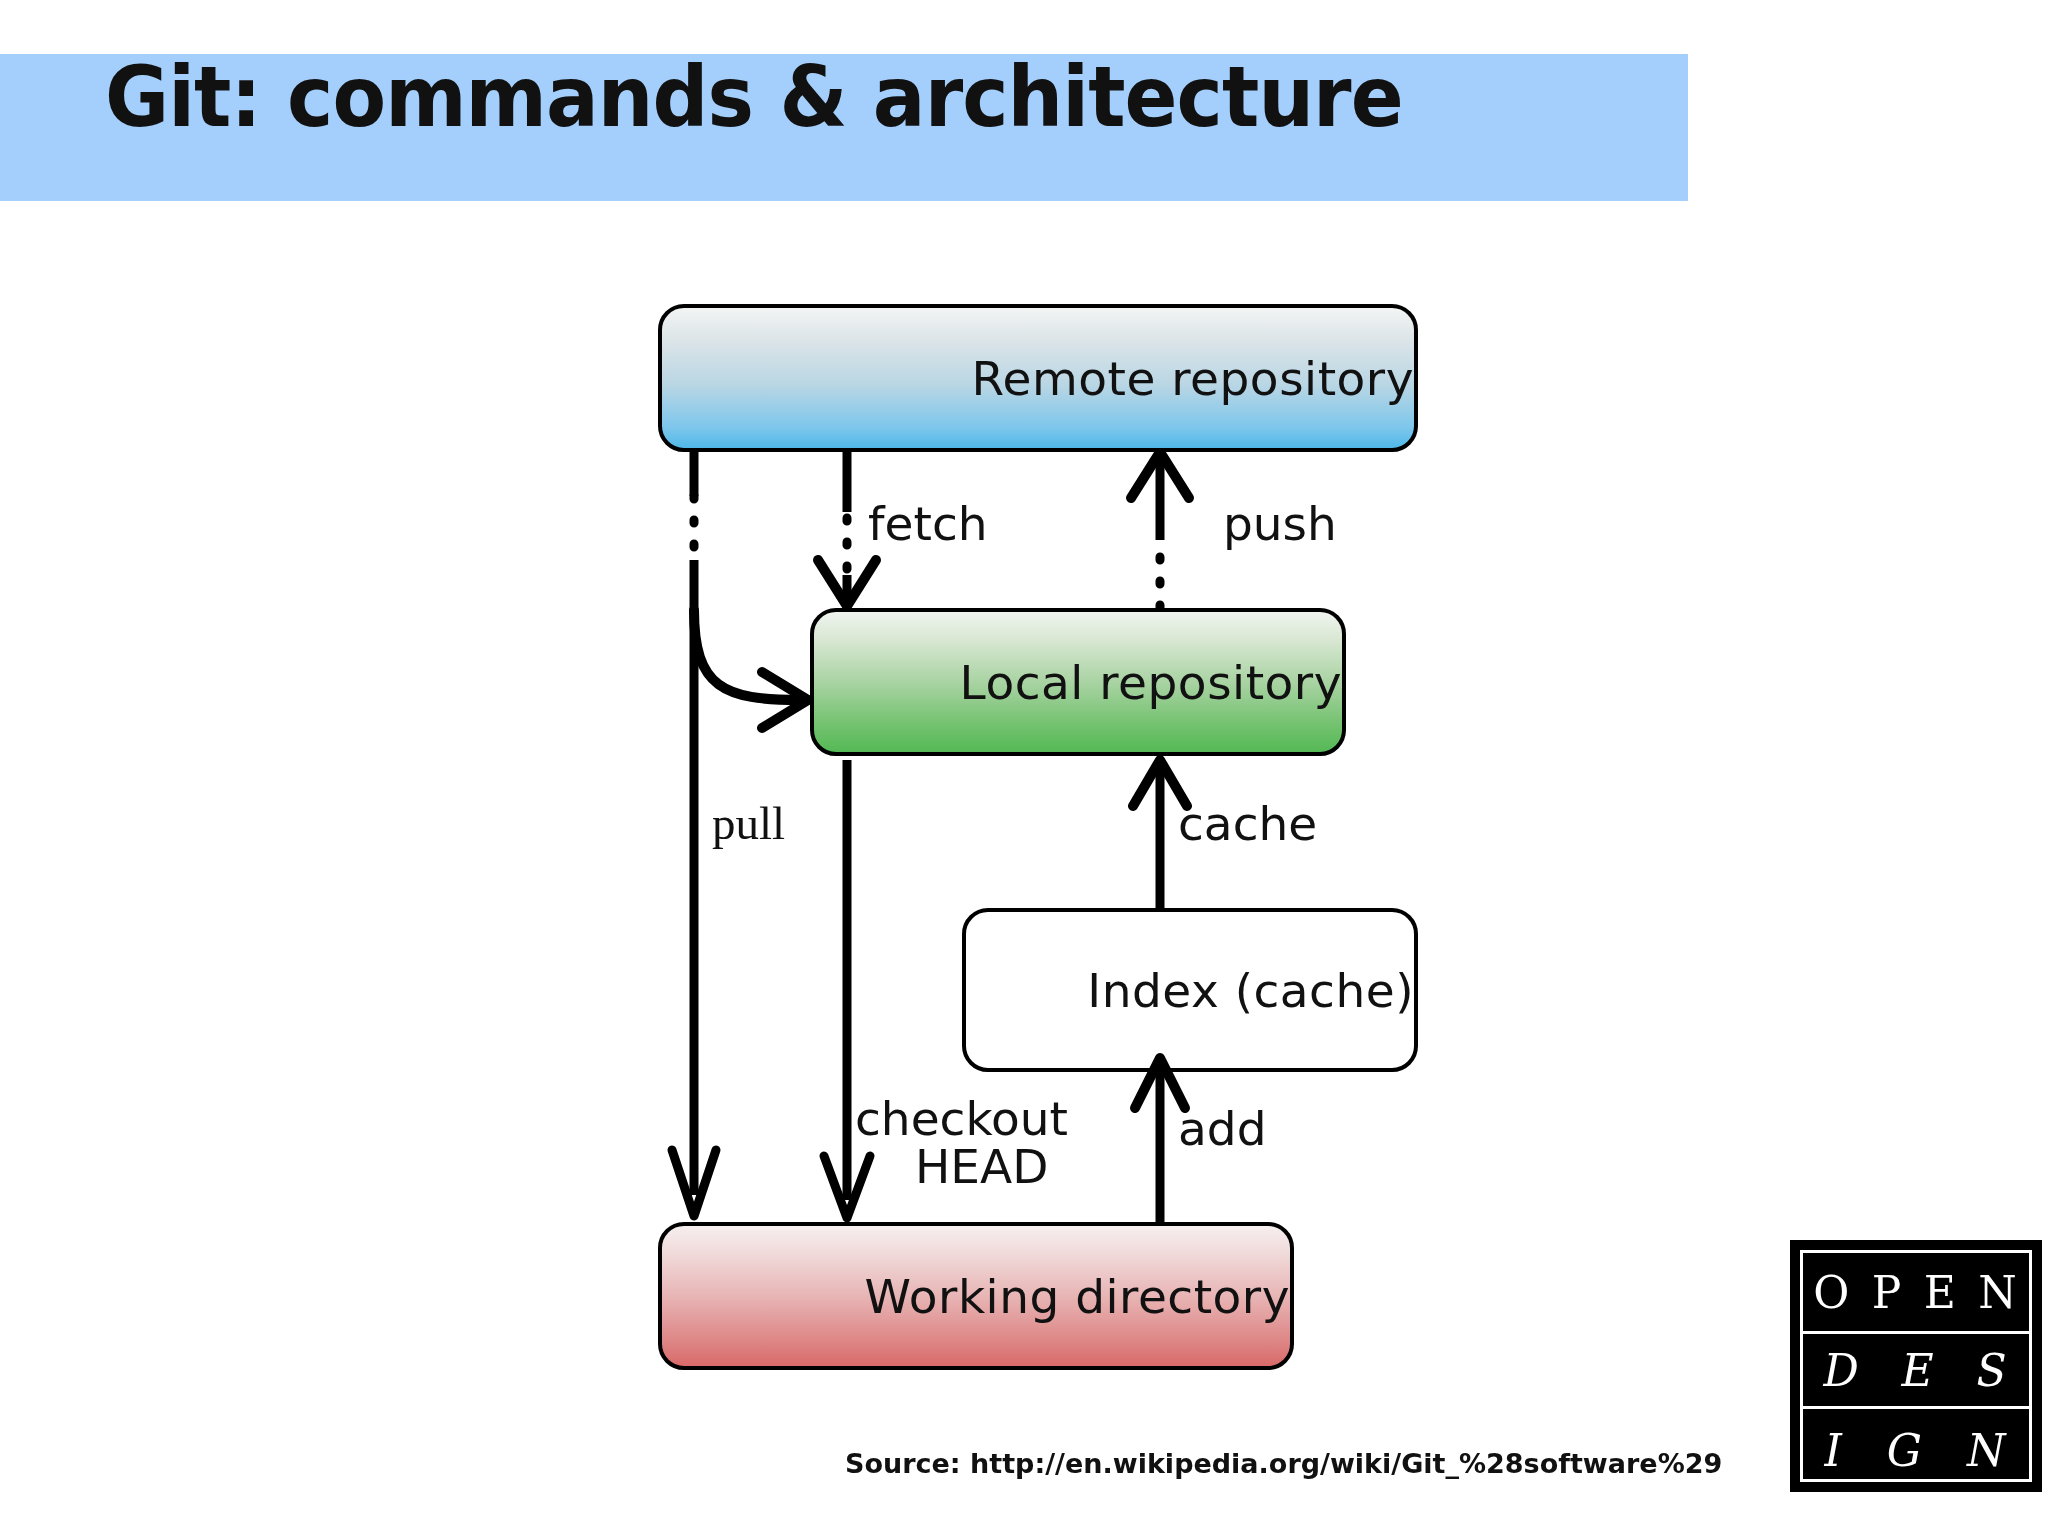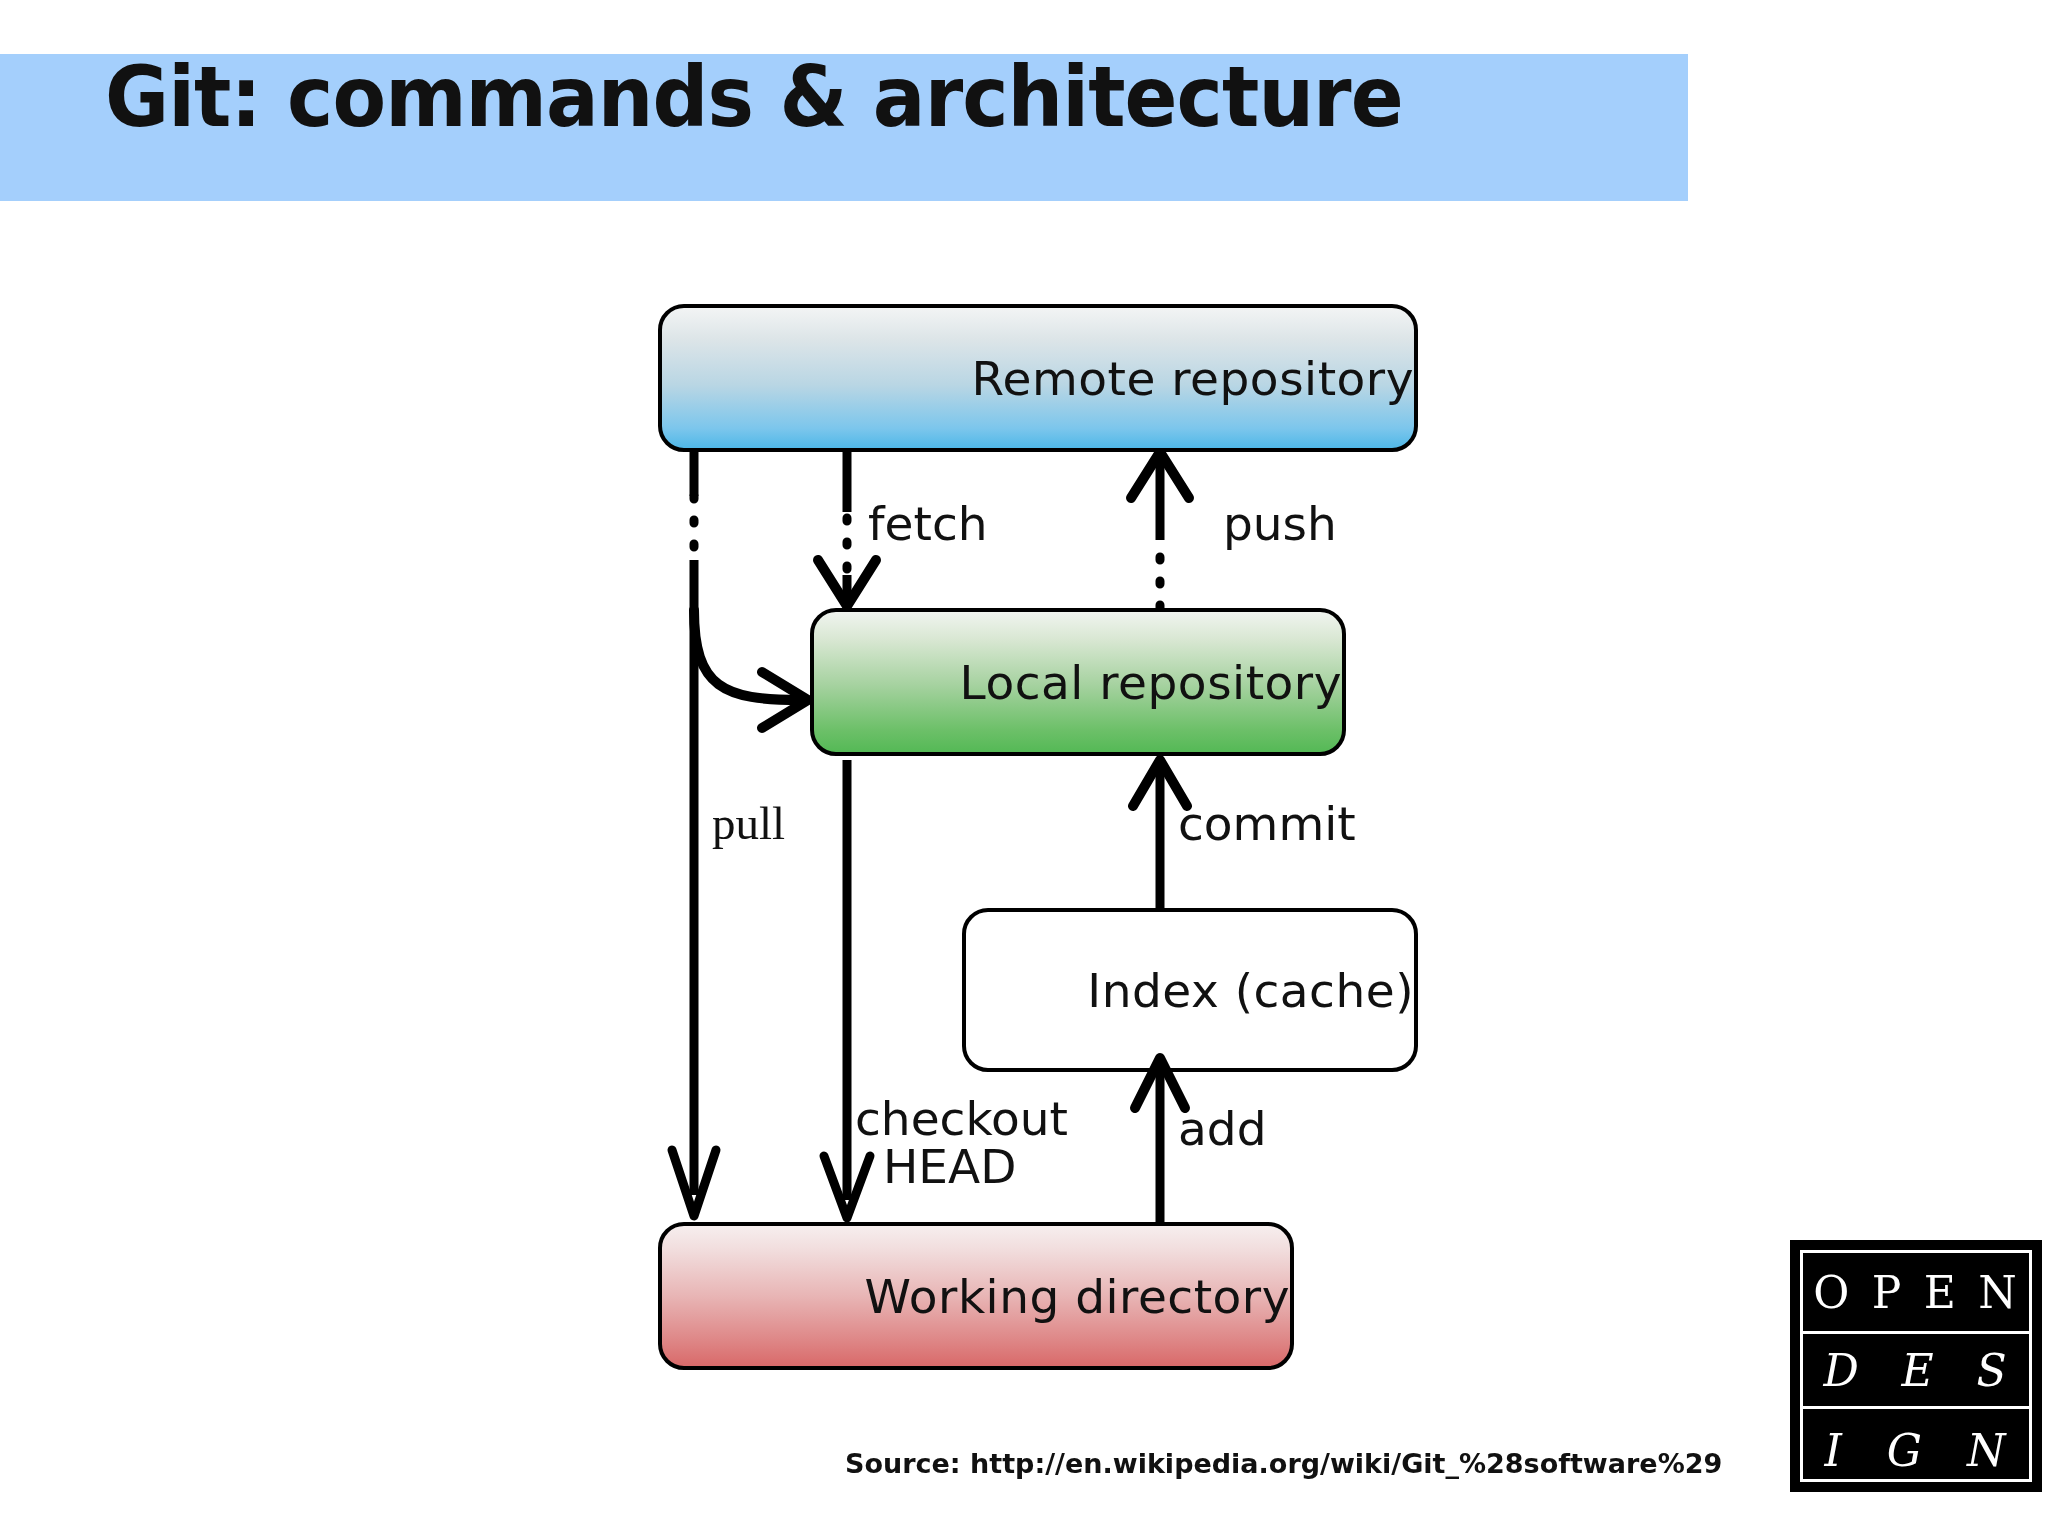--- a/index.html
+++ b/index.html
@@ -209,24 +209,24 @@
       <span>Index (cache)</span>
     </div>
 
     <div class="node" id="node-working">
       <span>Working directory</span>
     </div>
 
     <div class="edge-label" id="label-fetch">fetch</div>
     <div class="edge-label" id="label-push">push</div>
     <div class="edge-label" id="label-pull">pull</div>
-    <div class="edge-label" id="label-commit">commit</div>
+    <div class="edge-label" id="label-commit">cache</div>
     <div class="edge-label" id="label-checkout">
       <div>checkout</div>
-      <div style="margin-left:28px">HEAD</div>
+      <div style="margin-left:60px">HEAD</div>
     </div>
     <div class="edge-label" id="label-add">add</div>
   </div>
 
   <div id="source-caption">Source: http://en.wikipedia.org/wiki/Git_%28software%29</div>
 
   <div id="logo">
     <div id="logo-inner">
       <div id="logo-box-mid"></div>
       <div class="logo-line" id="logo-line-1">

